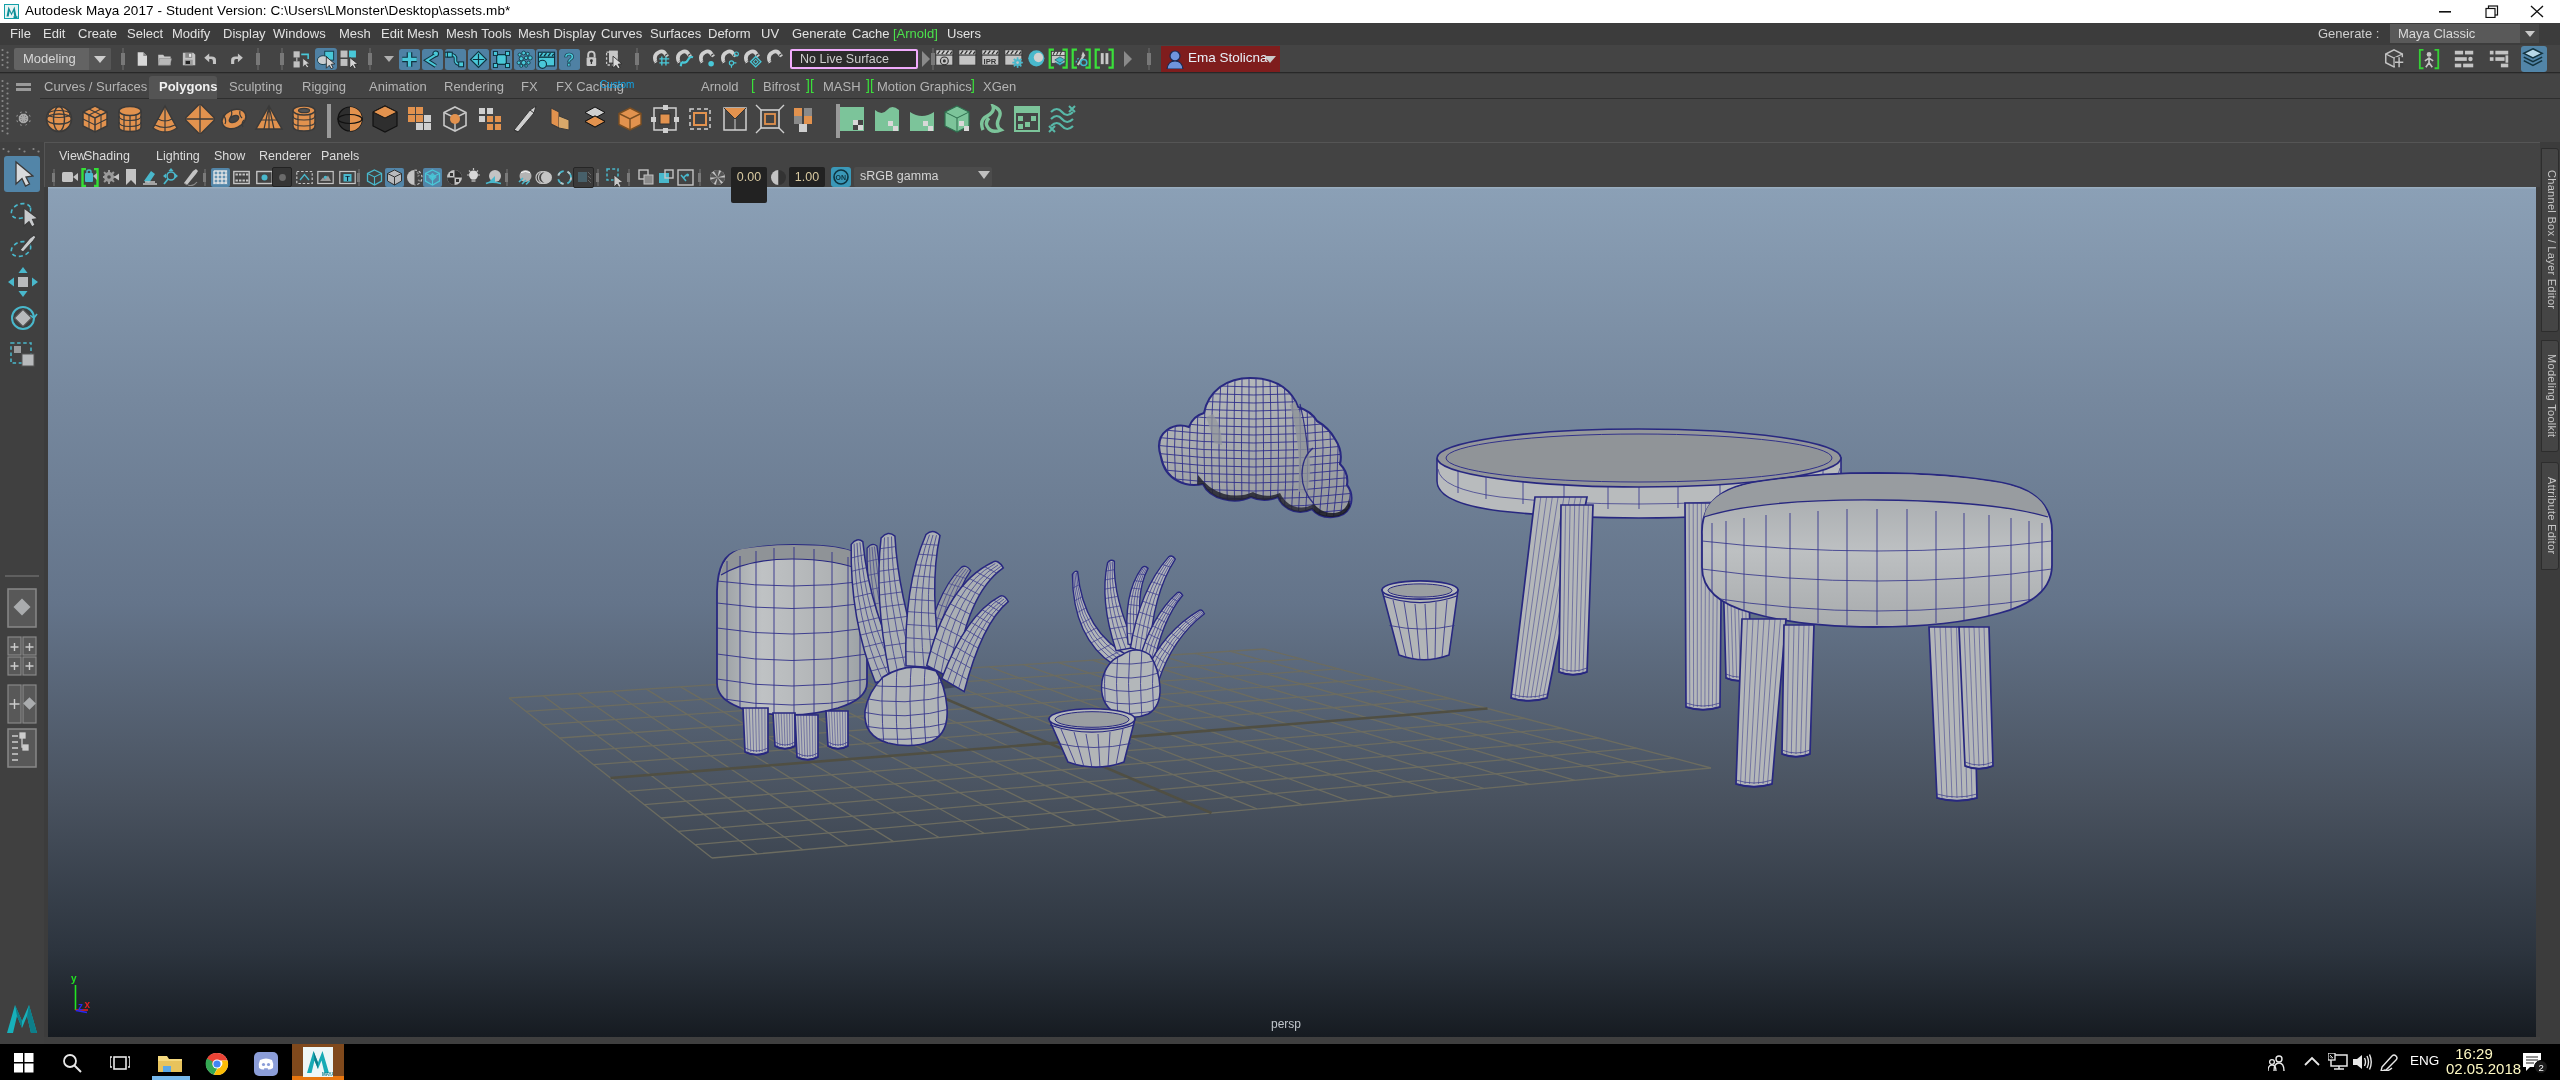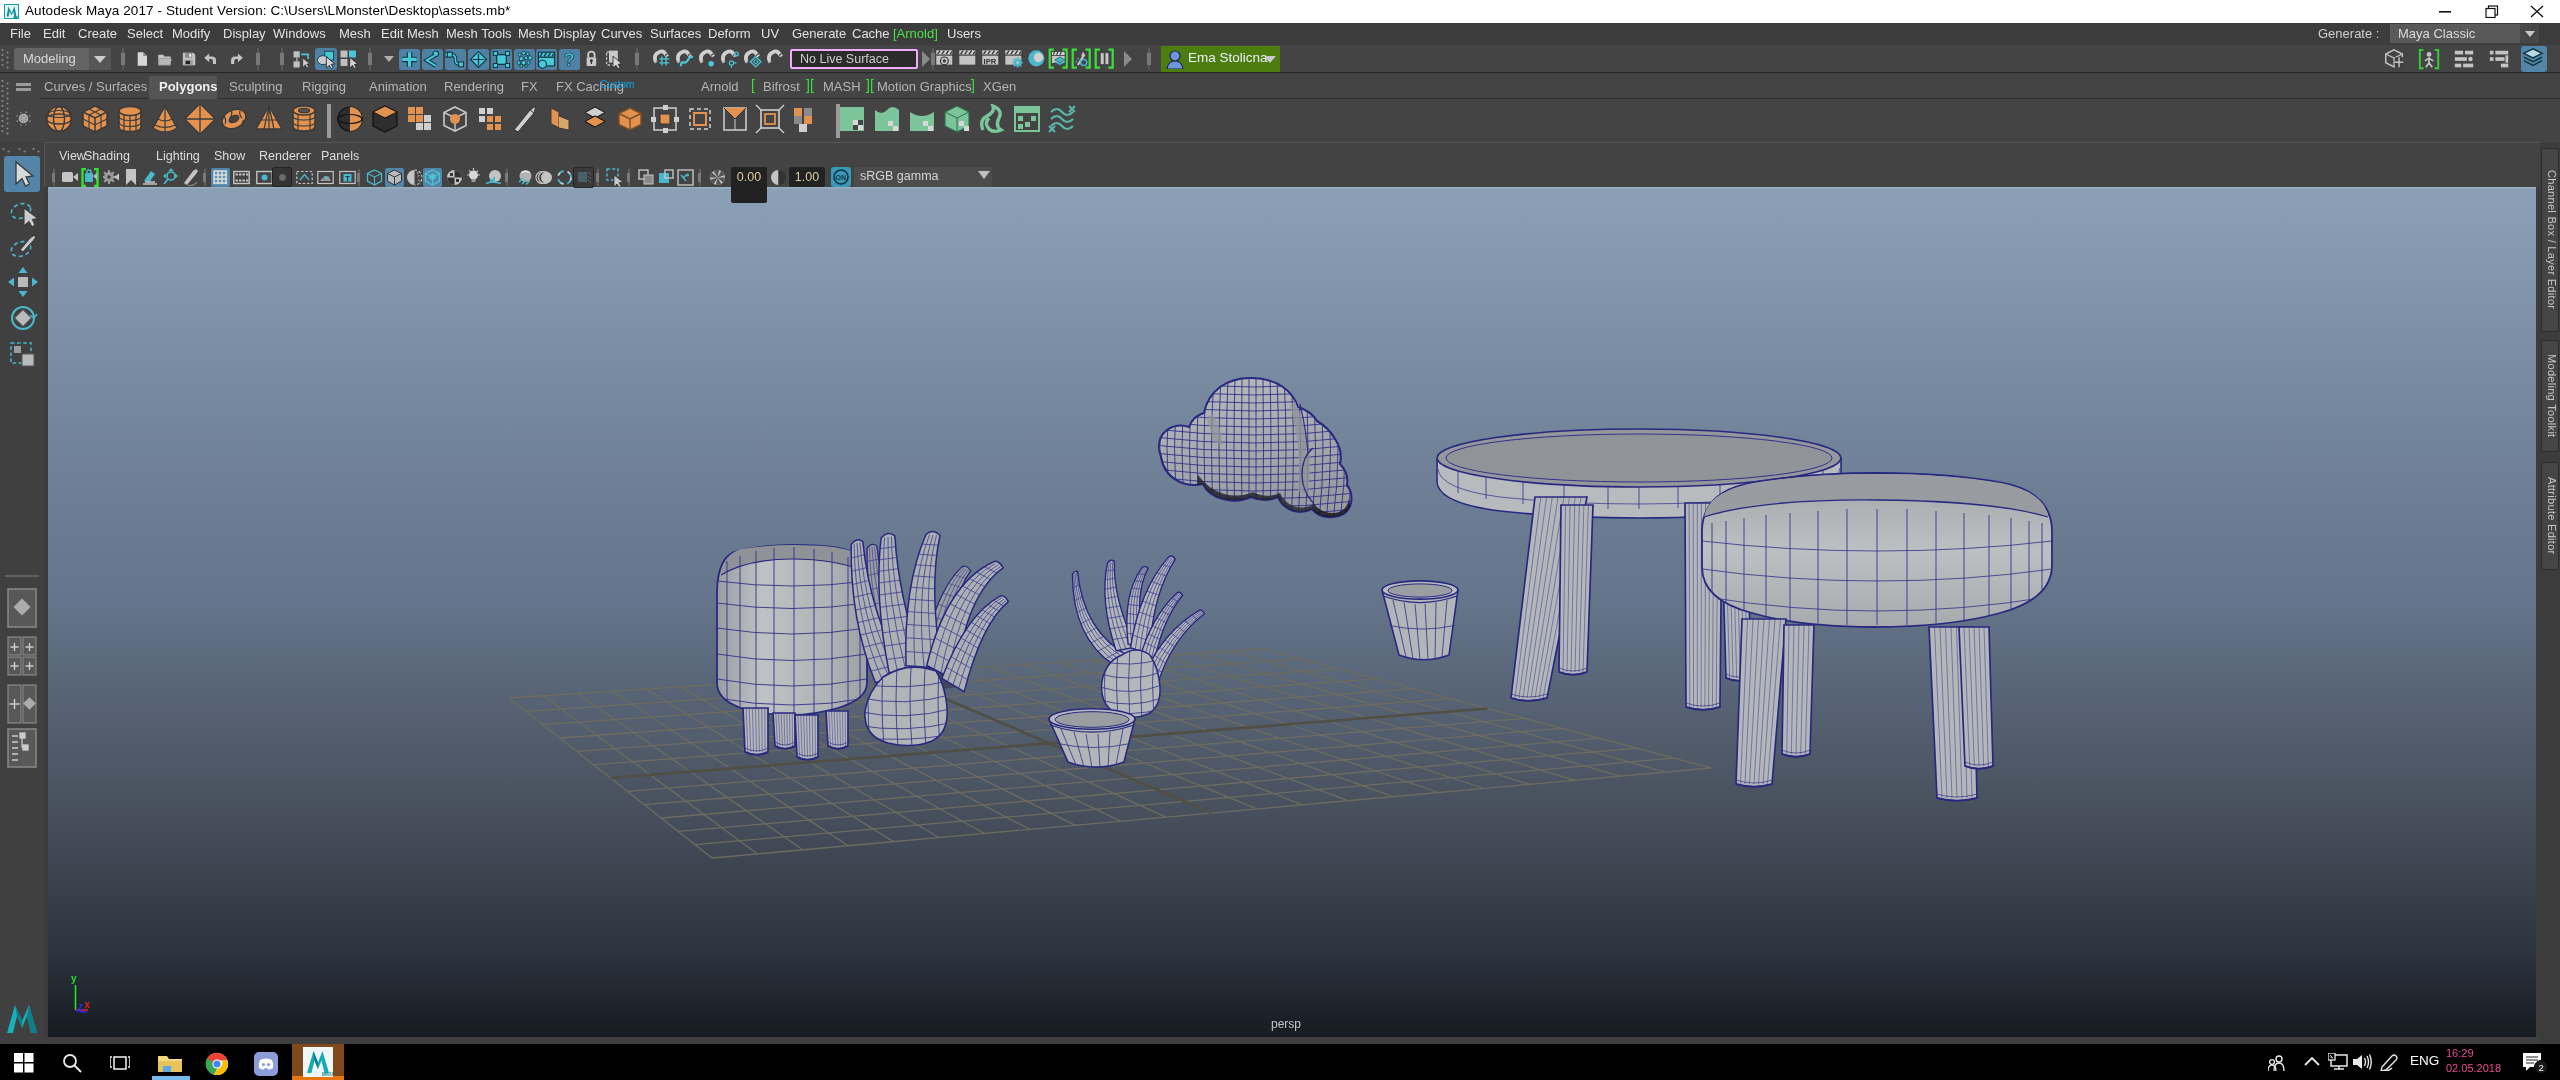--- a/index.html
+++ b/index.html
@@ -910,21 +910,21 @@
     </svg>
     <svg style="position:absolute;left:1094px;top:3px" width="20.4" height="21.25" viewBox="0 0 24 25">
       <path d="M7,2 L2,2 L2,23 L7,23" fill="none" stroke="#3ae03a" stroke-width="2.6"></path>
       <path d="M17,2 L22,2 L22,23 L17,23" fill="none" stroke="#3ae03a" stroke-width="2.6"></path>
       <rect x="8" y="6" width="3.4" height="13" fill="#c8c8c8"></rect>
       <rect x="13.5" y="6" width="3.4" height="13" fill="#c8c8c8"></rect>
     </svg>
     <div style="position:absolute;left:1124px;top:6px;width:0;height:0;border-top:8px solid transparent;border-bottom:8px solid transparent;border-left:8px solid #8a8a8a"></div>
     <div style="position:absolute;left:1148px;top:3px;width:2px;height:22px;background:#5a5a5a"></div>
     <div style="position:absolute;left:1147px;top:8px;width:4px;height:12px;background:#787878"></div>
-    <div style="position:absolute;left:1161px;top:1px;width:119px;height:26px;background:#4d7c0f">
+    <div style="position:absolute;left:1161px;top:1px;width:119px;height:26px;background:#7f1d1d">
       <svg style="position:absolute;left:5px;top:3px" width="18" height="20" viewBox="0 0 18 20">
         <circle cx="9" cy="7" r="5" fill="#6f95dd" stroke="#1a2a50" stroke-width="1.2"></circle>
         <path d="M1,20 Q2,12 9,12 Q16,12 17,20 Z" fill="#6f95dd" stroke="#1a2a50" stroke-width="1.2"></path>
       </svg>
       <div style="position:absolute;left:27px;top:4px;font-size:13.5px;color:#e8f0f8">Ema Stolicna</div>
       <div style="position:absolute;left:103px;top:10px;width:0;height:0;border-left:6px solid transparent;border-right:6px solid transparent;border-top:7px solid #c9c9c9"></div>
     </div>
     <svg style="position:absolute;left:2383px;top:3px" width="22.08" height="22.08" viewBox="0 0 24 24">
       <path d="M12,2 L21,6.5 L21,16 L12,20.5 L3,16 L3,6.5 Z" fill="none" stroke="#c4c4c4" stroke-width="1.6"></path>
       <path d="M3,6.5 L12,11 L21,6.5 M12,11 L12,20.5" stroke="#c4c4c4" stroke-width="1.4" fill="none"></path>
@@ -1593,19 +1593,19 @@
     </svg>
     <svg style="position:absolute;left:2352px;top:9px" width="20" height="18" viewBox="0 0 20 18">
       <path d="M1,6 L5,6 L10,2 L10,16 L5,12 L1,12 Z" fill="#e8e8e8"></path>
       <path d="M12.5,5 Q14.5,9 12.5,13 M15,3 Q18,9 15,15 M17.5,1.5 Q21,9 17.5,16.5" fill="none" stroke="#e8e8e8" stroke-width="1.4"></path>
     </svg>
     <svg style="position:absolute;left:2380px;top:9px" width="20" height="18" viewBox="0 0 20 18">
       <path d="M2,14 L12,3 Q14,1 16,3 Q18,5 16,7 L6,17 L1,18 Z" fill="none" stroke="#e8e8e8" stroke-width="1.4"></path>
       <path d="M4,17 Q8,19 12,15" fill="none" stroke="#e8e8e8" stroke-width="1.3"></path>
     </svg>
     <div style="position:absolute;left:2410px;top:9px;font-size:13.5px;color:#fff">ENG</div>
-    <div style="position:absolute;left:2446px;top:2px;width:56px;height:32px;font-size:11px;color:#ec4899;line-height:15px">16:29<br>02.05.2018</div>
+    <div style="position:absolute;left:2446px;top:2px;width:56px;height:32px;font-size:15px;color:#fef9c3;text-align:center;line-height:15px">16:29<br>02.05.2018</div>
     <svg style="position:absolute;left:2522px;top:8px" width="26" height="22" viewBox="0 0 26 22">
       <path d="M1,1 H19 V15 H8 L4,19 V15 H1 Z" fill="#fff"></path>
       <path d="M4,5 h12 M4,8 h12 M4,11 h8" stroke="#222" stroke-width="1.2"></path>
       <circle cx="19" cy="15" r="6.5" fill="#1a1a1a" stroke="#000"></circle>
       <text x="16.5" y="18.5" font-size="9.5" fill="#fff" font-family="Liberation Sans,sans-serif">2</text>
     </svg>
   </div>
 </body></html>

